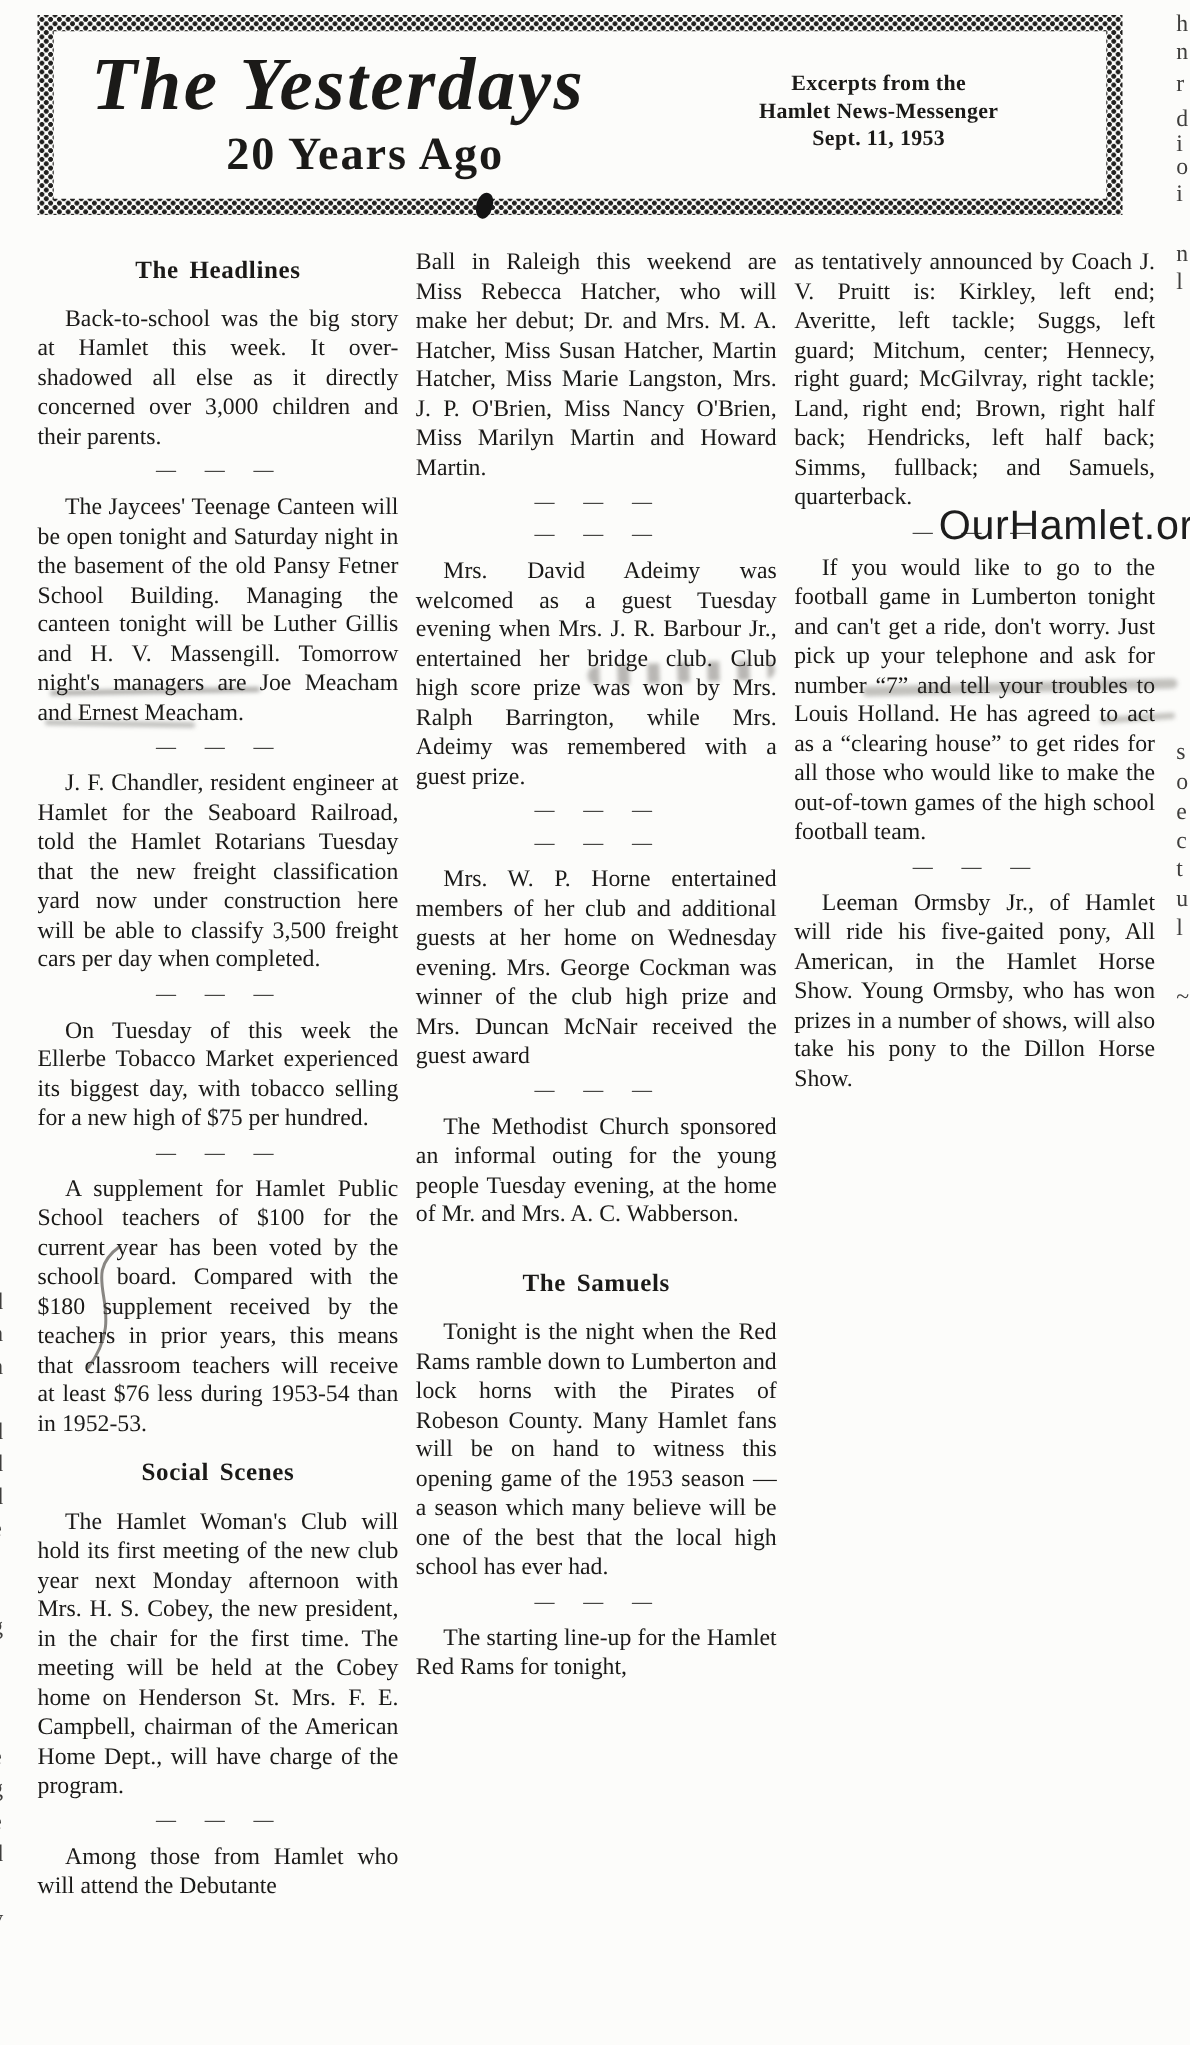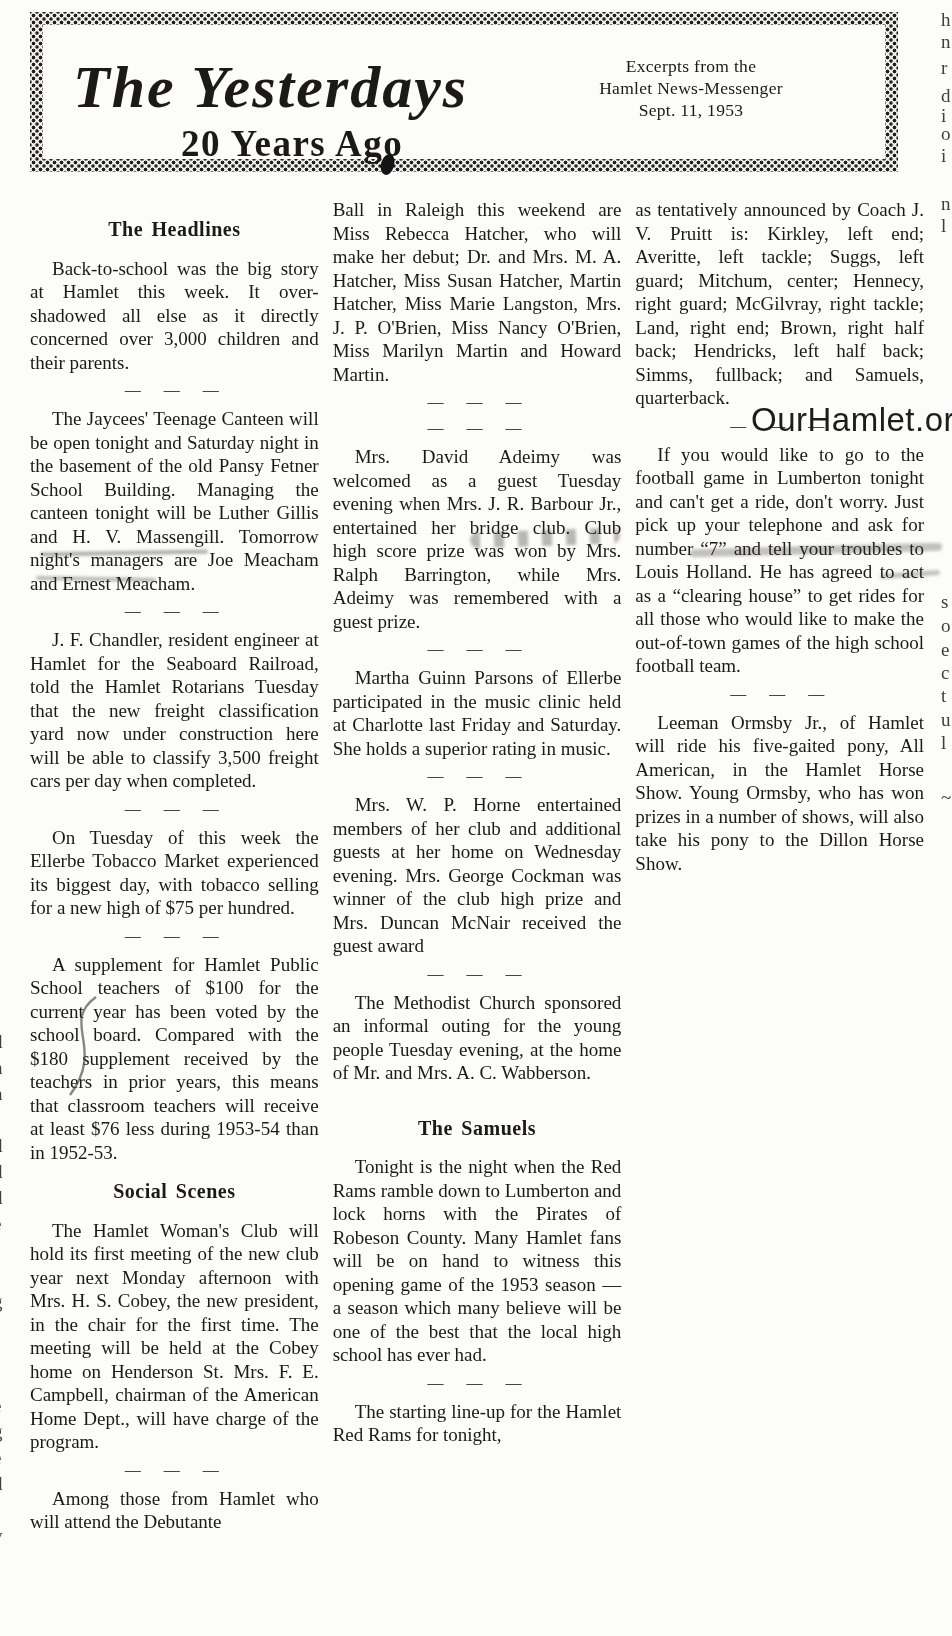--- a/index.html
+++ b/index.html
@@ -16,29 +16,29 @@
     background-image:
       radial-gradient(circle, #21201e 1.7px, transparent 2.2px),
       radial-gradient(circle, #21201e 1.7px, transparent 2.2px);
     background-size:7px 7px;
     background-position:0 0, 3.5px 3.5px;
   }
   .masthead-inner { position:relative; width:100%; height:100%; background:#fcfcfa; }
   .mast-left { position:absolute; left:30px; top:12px; }
   .mast-title {
     font-size:60px; font-weight:bold; font-style:italic;
-    letter-spacing:2px; line-height:1; white-space:nowrap;margin-top:20px;
+    letter-spacing:2px; line-height:1; white-space:nowrap;
   }
   .mast-sub {
     font-size:37px; font-weight:bold; 
     letter-spacing:1.5px; margin:8px 0 0 108px; line-height:1; white-space:nowrap;
   }
   .mast-right {
-    position:absolute; left:516px; top:30px; width:264px;
-    text-align:center; font-weight:normal; font-size:17.5px; line-height:22px;
+    position:absolute; left:528px; top:30px; width:264px;
+    text-align:center; font-weight:bold; font-size:17.5px; line-height:22px;
     letter-spacing:0.3px;
   }
   .ink-blob {
     position:absolute; left:338px; bottom:-16px; width:13px; height:21px;
     background:#141414; border-radius:50% 50% 45% 55%; transform:rotate(18deg);
   }
 
   
   .columns {
     position:absolute; left:30px; top:188px; width:894px;
@@ -47,21 +47,21 @@
   .col {
     width:289px; box-sizing:border-box; padding-top:10px;
     font-size:19px; line-height:23.5px; text-align:justify;
   }
   .col p { margin:0 0 7px; text-indent:22px; }
   .col p.noindent { text-indent:0; }
   .col h3 {
     font-size:20px; font-weight:bold; text-align:center;
     margin:16px 0 15px; letter-spacing:0.5px; word-spacing:3px;
   }
-  .col h3.first { margin-top:20px; }
+  .col h3.first { margin-top:7px; }
   .col h3.gap-lg { margin-top:32px; }
   .divider {
     text-align:center; font-size:16px; line-height:17px;
     letter-spacing:5px; word-spacing:9px; margin:6px 0 9px; color:#242321;
   }
 
   
   .watermark {
     position:absolute; left:751px; top:401px;
     font-family:"Liberation Sans", sans-serif;
@@ -123,21 +123,20 @@
       <div class="divider">— — —</div>
       <p>Among those from Hamlet who will attend the Debutante</p>
     </div>
 
     <div class="col">
       <p class="noindent">Ball in Raleigh this weekend are Miss Rebecca Hatcher, who will make her debut; Dr. and Mrs. M. A. Hatcher, Miss Susan Hatcher, Martin Hatcher, Miss Marie Langston, Mrs. J. P. O'Brien, Miss Nancy O'Brien, Miss Marilyn Martin and Howard Martin.</p>
       <div class="divider">— — —</div>
       <div class="divider">— — —</div>
       <p>Mrs. David Adeimy was welcomed as a guest Tuesday evening when Mrs. J. R. Barbour Jr., entertained her bridge club. Club high score prize was won by Mrs. Ralph Barrington, while Mrs. Adeimy was remembered with a guest prize.</p>
       <div class="divider">— — —</div>
-      <p>Martha Guinn Parsons of Ellerbe participated in the music clinic held at Charlotte last Friday and Saturday. She holds a superior rating in music.</p>
       <div class="divider">— — —</div>
       <p>Mrs. W. P. Horne entertained members of her club and additional guests at her home on Wednesday evening. Mrs. George Cockman was winner of the club high prize and Mrs. Duncan McNair received the guest award</p>
       <div class="divider">— — —</div>
       <p>The Methodist Church sponsored an informal outing for the young people Tuesday evening, at the home of Mr. and Mrs. A. C. Wabberson.</p>
       <h3 class="gap-lg">The Samuels</h3>
       <p>Tonight is the night when the Red Rams ramble down to Lumberton and lock horns with the Pirates of Robeson County. Many Hamlet fans will be on hand to witness this opening game of the 1953 season — a season which many believe will be one of the best that the local high school has ever had.</p>
       <div class="divider">— — —</div>
       <p>The starting line-up for the Hamlet Red Rams for tonight,</p>
     </div>
 

